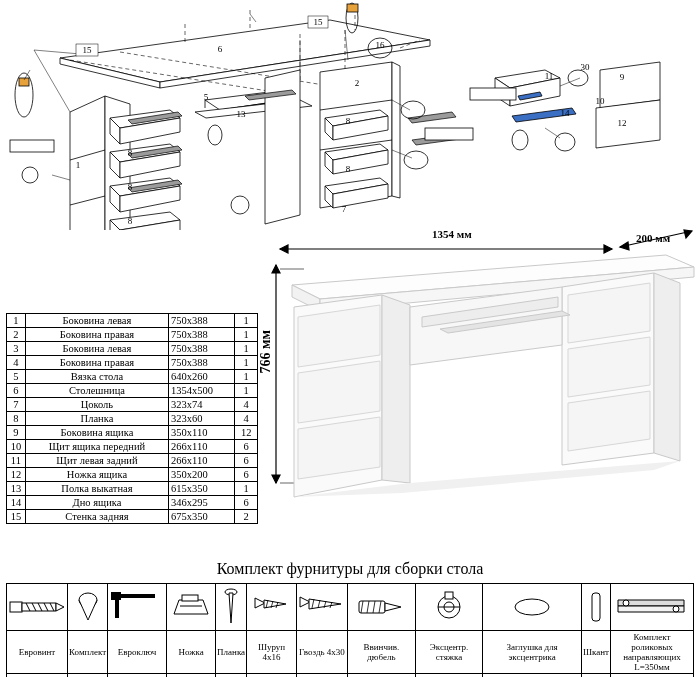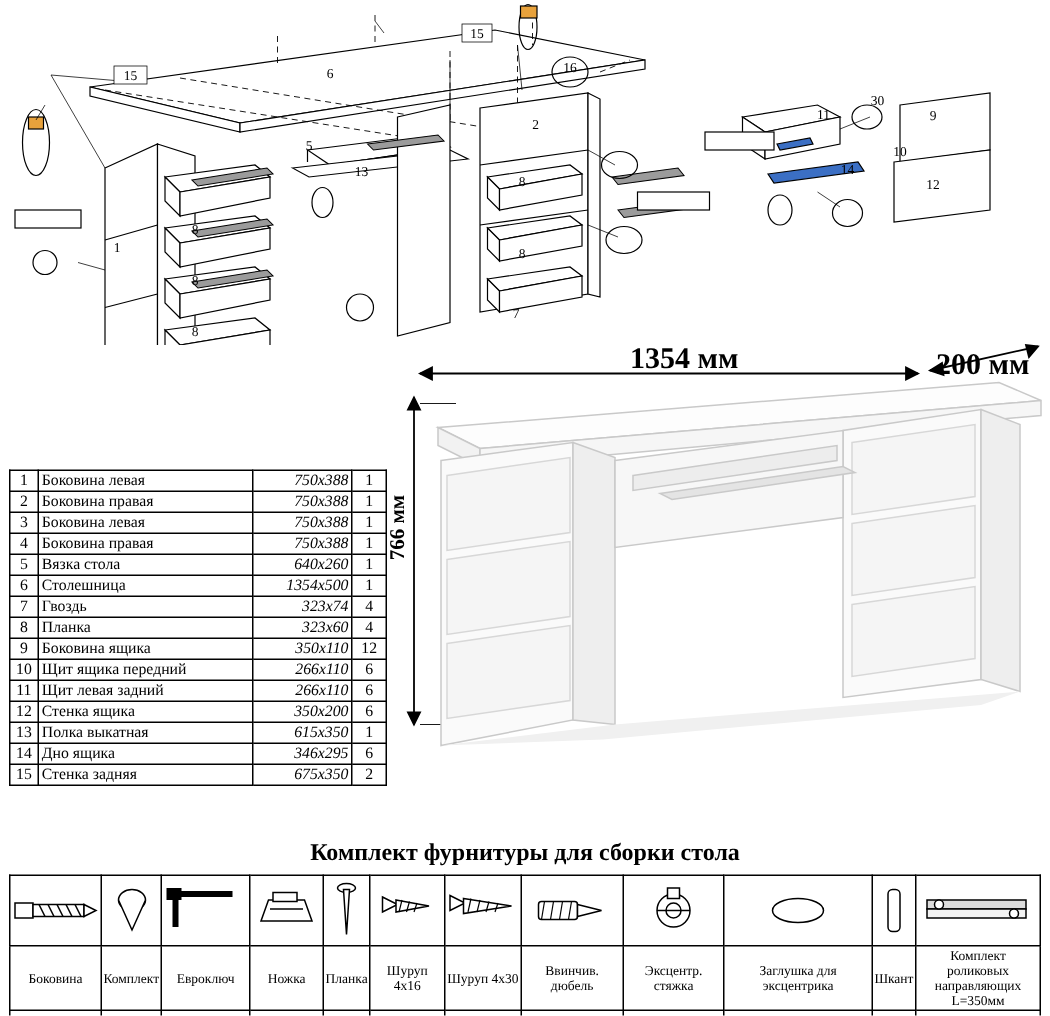--- a/index.html
+++ b/index.html
@@ -21,39 +21,39 @@
   #parts-table{left:6px;top:313px;width:252px;border-collapse:collapse;}
   #parts-table td{
     border:1px solid #000;
     font-size:10.5px;
     line-height:12px;
     padding:0 2px;
     height:13px;
     white-space:nowrap;
   }
   #parts-table td.num{width:14px;text-align:center;}
-  #parts-table td.name{width:140px;text-align:left;}
-  #parts-table td.size{width:62px;text-align:right;font-style:italic;}
+  #parts-table td.name{width:140px;text-align:center;}
+  #parts-table td.size{width:62px;text-align:left;}
   #parts-table td.qty{width:18px;text-align:center;}
 
   
   #kit-title{
     left:0;top:560px;width:700px;text-align:center;
-    font-size:16px;font-weight:bold;
+    font-size:16px;font-weight:normal;
   }
   #kit-table{left:6px;top:583px;width:688px;border-collapse:collapse;}
   #kit-table td{border:1px solid #000;text-align:center;vertical-align:middle;}
   #kit-table tr.icons td{height:44px;}
   #kit-table tr.labels td{height:26px;font-size:9px;line-height:10px;padding:1px;}
   #kit-table tr.counts td{height:24px;font-size:17px;font-weight:bold;}
   #kit-table td.wide{width:80px;}
   .kiticon{display:block;margin:0 auto;}
 
   
-  .dimlabel{font-weight:bold;font-size:20px;}
+  .dimlabel{font-weight:bold;font-size:11px;margin-left:12px;}
   #dim-width{left:420px;top:228px;}
   #dim-depth{left:624px;top:232px;}
   #dim-height{left:258px;top:330px;width:18px;font-weight:bold;font-size:14px;
     writing-mode:vertical-rl;transform:rotate(180deg);text-align:center;}
 </style>
 </head>
 <body>
 
 <div class="abs" id="assembly">
 <svg width="700" height="230" viewBox="0 0 700 230" xmlns="http://www.w3.org/2000/svg">
@@ -293,21 +293,21 @@
         <td class="qty">1</td>
       </tr>
       <tr>
         <td class="num">6</td>
         <td class="name">Столешница</td>
         <td class="size">1354x500</td>
         <td class="qty">1</td>
       </tr>
       <tr>
         <td class="num">7</td>
-        <td class="name">Гвоздь</td>
+        <td class="name">Цоколь</td>
         <td class="size">323x74</td>
         <td class="qty">4</td>
       </tr>
       <tr>
         <td class="num">8</td>
         <td class="name">Планка</td>
         <td class="size">323x60</td>
         <td class="qty">4</td>
       </tr>
       <tr>
@@ -323,21 +323,21 @@
         <td class="qty">6</td>
       </tr>
       <tr>
         <td class="num">11</td>
         <td class="name">Щит левая задний</td>
         <td class="size">266x110</td>
         <td class="qty">6</td>
       </tr>
       <tr>
         <td class="num">12</td>
-        <td class="name">Стенка ящика</td>
+        <td class="name">Ножка ящика</td>
         <td class="size">350x200</td>
         <td class="qty">6</td>
       </tr>
       <tr>
         <td class="num">13</td>
         <td class="name">Полка выкатная</td>
         <td class="size">615x350</td>
         <td class="qty">1</td>
       </tr>
       <tr>
@@ -456,27 +456,27 @@
         <td class="wide">
           <svg class="kiticon" width="76" height="30" viewBox="0 0 76 30">
             <path d="M4 8 h66 v6 h-66z" fill="#dcdcdc" stroke="#000"></path>
             <path d="M4 14 h66 v6 h-66z" fill="#f2f2f2" stroke="#000"></path>
             <circle cx="12" cy="11" r="3" fill="#fff" stroke="#000"></circle>
             <circle cx="62" cy="17" r="3" fill="#fff" stroke="#000"></circle>
           </svg>
         </td>
       </tr>
     <tr class="labels" id="kit-labels">
-        <td>Боковина</td>
+        <td>Евровинт</td>
         <td>Комплект</td>
         <td>Евроключ</td>
         <td>Ножка</td>
         <td>Планка</td>
         <td>Шуруп 4х16</td>
-        <td>Шуруп 4х30</td>
+        <td>Гвоздь 4х30</td>
         <td>Ввинчив. дюбель</td>
         <td>Эксцентр. стяжка</td>
         <td>Заглушка для эксцентрика</td>
         <td>Шкант</td>
         <td class="wide">Комплект роликовых направляющих L=350мм</td>
       </tr>
     <tr class="counts" id="kit-counts">
         <td>36</td>
         <td>8</td>
         <td>1</td>

